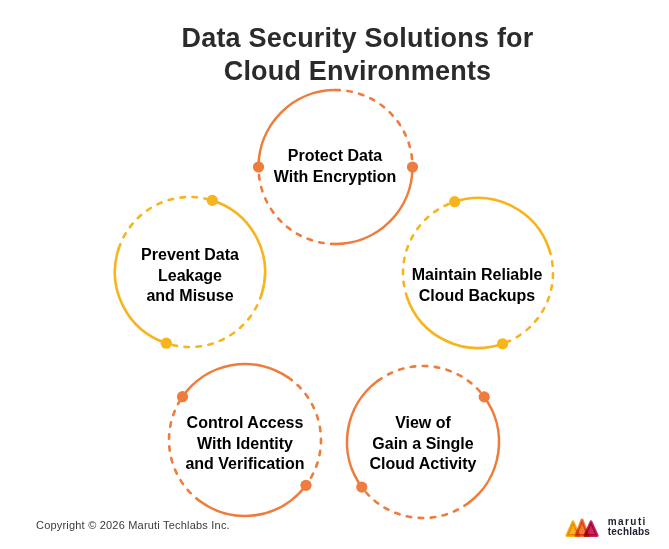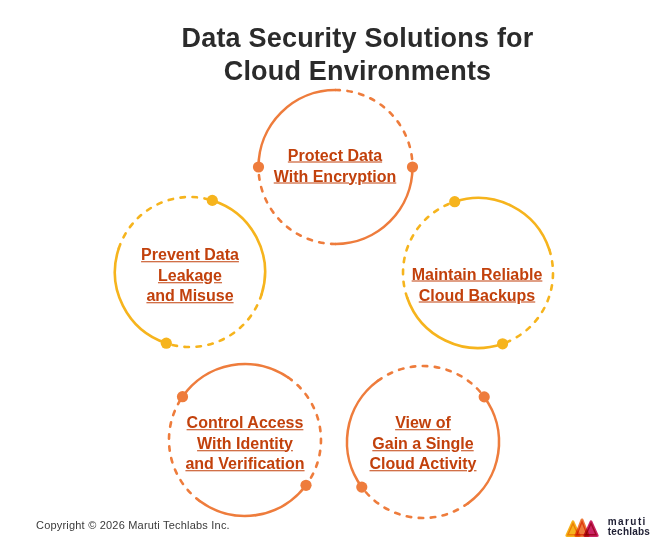--- a/index.html
+++ b/index.html
@@ -11,23 +11,22 @@
     position:absolute;top:22px;left:0;width:669px;text-align:center;
     font-size:27px;line-height:33px;font-weight:700;color:#2b2b2b;
     letter-spacing:0.2px;
     margin-left:23px;
   }
   .rings{position:absolute;top:0;left:0;}
   .arc{fill:none;stroke-width:2.6;stroke-linecap:round;}
   .arc.dashed{stroke-dasharray:4.5 7.5;}
   .label{
     position:absolute;transform:translate(-50%,-50%);text-align:center;
-    font-size:16px;line-height:20.5px;font-weight:700;color:#c2410c;
+    font-size:16px;line-height:20.5px;font-weight:700;color:#000000;
     white-space:nowrap;
-    text-decoration:underline;
   }
   .copyright{
     position:absolute;left:36px;top:519px;font-size:11px;font-weight:500;
     color:#3a3a3a;letter-spacing:0.2px;text-align:center;
   }
   .brand{
     position:absolute;right:19px;top:513px;display:flex;align-items:center;gap:7px;
   }
   .brand-mark{display:block;}
   .brand-mark path{mix-blend-mode:multiply;}

